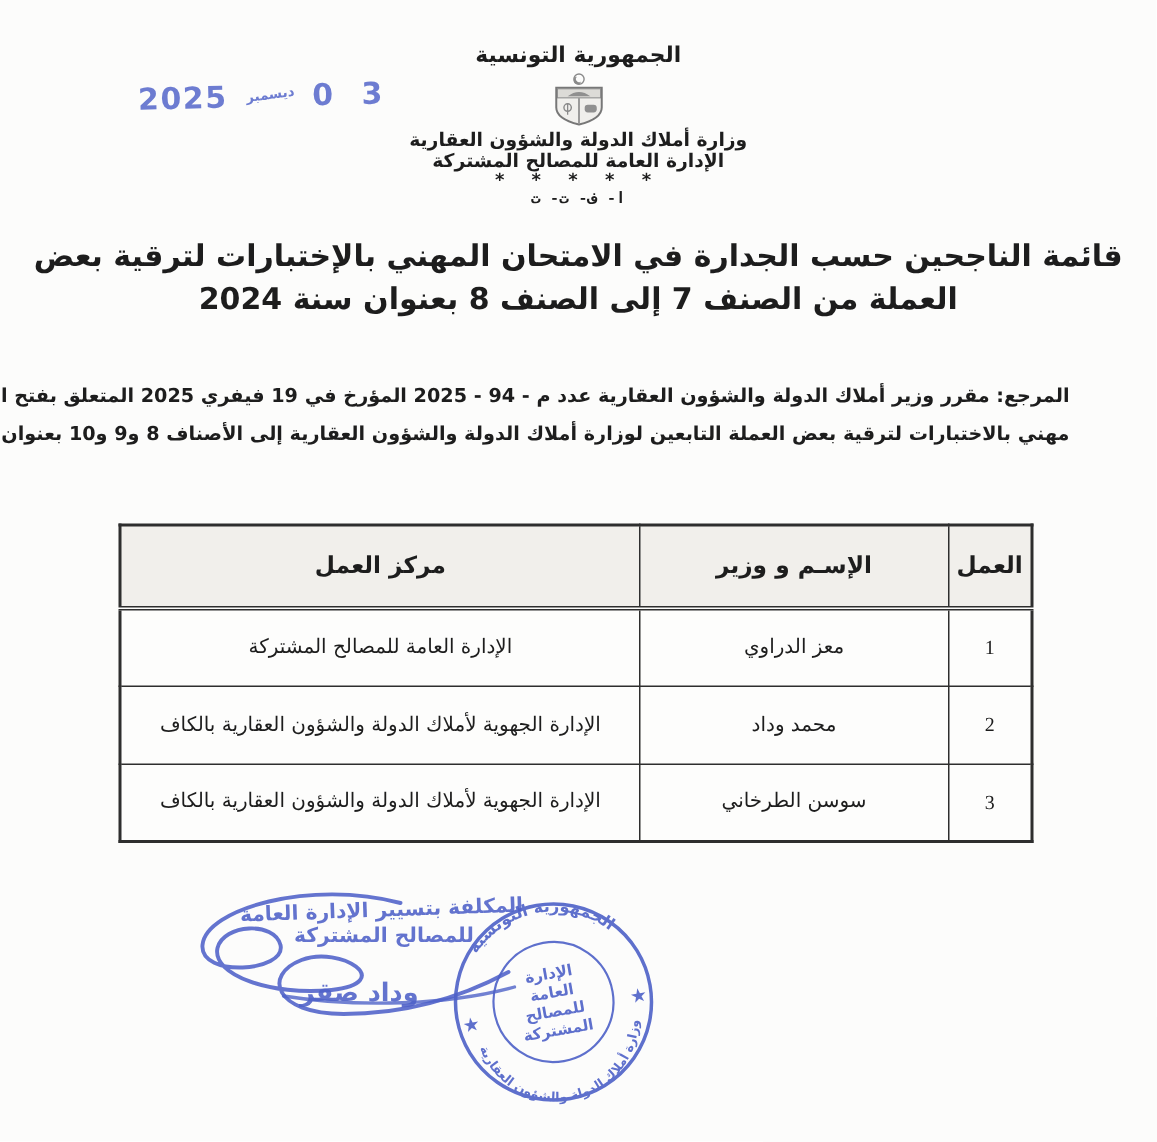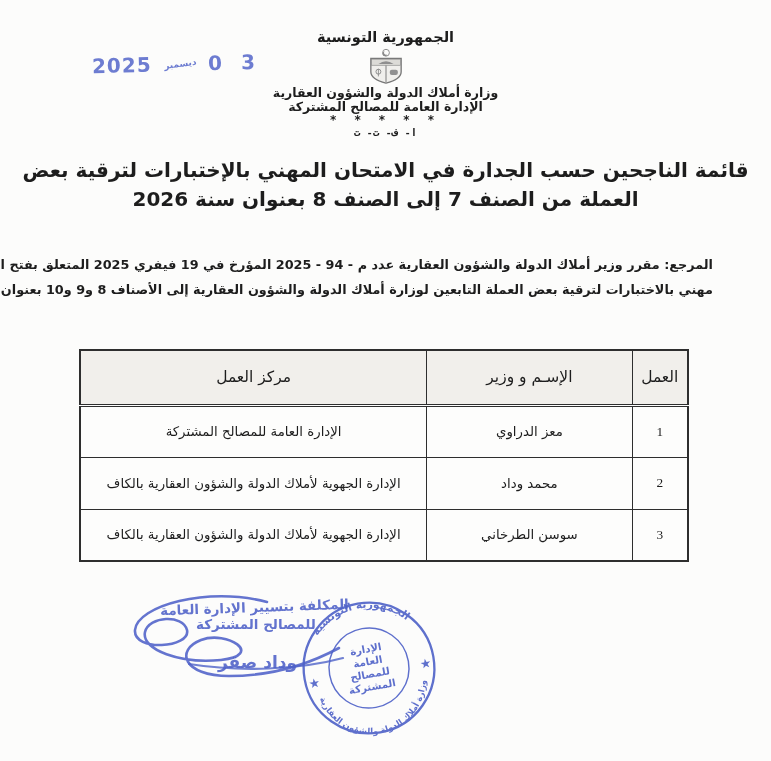--- a/index.html
+++ b/index.html
@@ -40,34 +40,34 @@
   
   table.tbl{
     position:absolute; top:349px; left:79px; width:610px;
     border-collapse:collapse; direction:rtl;
     border:2px solid #2e2e2e;
   }
   .tbl th, .tbl td{
     border:1.4px solid #2e2e2e; text-align:center; vertical-align:middle; padding:2px 4px;
   }
   .tbl th{
-    height:55px; font-size:15.5px; font-weight:normal; background:#f1efeb;
+    height:55px; font-size:15.5px; font-weight:bold; background:#f1efeb;
     border-bottom:3px double #2e2e2e;
   }
   .tbl td{ height:52px; font-size:13.3px; background:#fdfdfc; }
   .col-rank{ width:56px; } .col-name{ width:206px; } .col-work{ width:348px; }
   .rank-num{ font-family:"Liberation Serif", serif; font-size:17px; }
   
   .sig-line1,.sig-line2,.sig-name{
     position:absolute; color:var(--ink_blue,#4e61c8); direction:rtl;
     font-weight:bold; opacity:.88;
   }
   .sig-line1{ left:160px; top:599px; font-size:13.5px; transform:rotate(-2deg); }
   .sig-line2{ left:196px; top:616px; font-size:13.5px; }
-  .sig-name { left:200px; top:652px; font-size:17px; letter-spacing:2px;margin-left:18px; }
+  .sig-name { left:200px; top:652px; font-size:17px; letter-spacing:2px; }
   .scrawl{ position:absolute; left:85px; top:590px; }
   
   .stamp{ position:absolute; left:291px; top:589px; transform:rotate(-10deg); opacity:.9; }
   .stamp text{ fill:var(--ink_blue,#4e61c8); font-family:"DejaVu Sans", sans-serif; font-weight:bold; }
   .stamp circle{ stroke:var(--ink_blue,#4e61c8); fill:none; }
 </style>
 </head>
 <body>
 
 <div class="page">
@@ -92,21 +92,21 @@
       <rect x="24" y="23" width="8.5" height="5.5" rx="2.2" fill="#909090"></rect>
     </svg>
     <div class="hdr-line">وزارة أملاك الدولة والشؤون العقارية</div>
     <div class="hdr-line">الإدارة العامة للمصالح المشتركة</div>
     <div class="hdr-stars">* * * * *</div>
     <div class="hdr-code">ا- ف- ت- ت</div>
   </div>
 
   <div class="title">
     <div>قائمة الناجحين حسب الجدارة في  الامتحان المهني بالإختبارات لترقية  بعض</div>
-    <div>العملة  من الصنف 7 إلى الصنف 8 بعنوان سنة 2026</div>
+    <div>العملة  من الصنف 7 إلى الصنف 8 بعنوان سنة 2024</div>
   </div>
 
   <div class="ref">
     <div>المرجع:  مقرر وزير أملاك الدولة والشؤون العقارية عدد م - 94 - 2025 المؤرخ في 19 فيفري 2025 المتعلق بفتح امتحان</div>
     <div>مهني بالاختبارات لترقية بعض العملة التابعين لوزارة أملاك الدولة والشؤون العقارية إلى الأصناف 8 و9 و10 بعنوان سنة 2024</div>
   </div>
 
   <table class="tbl">
     <colgroup>
       <col class="col-rank">

